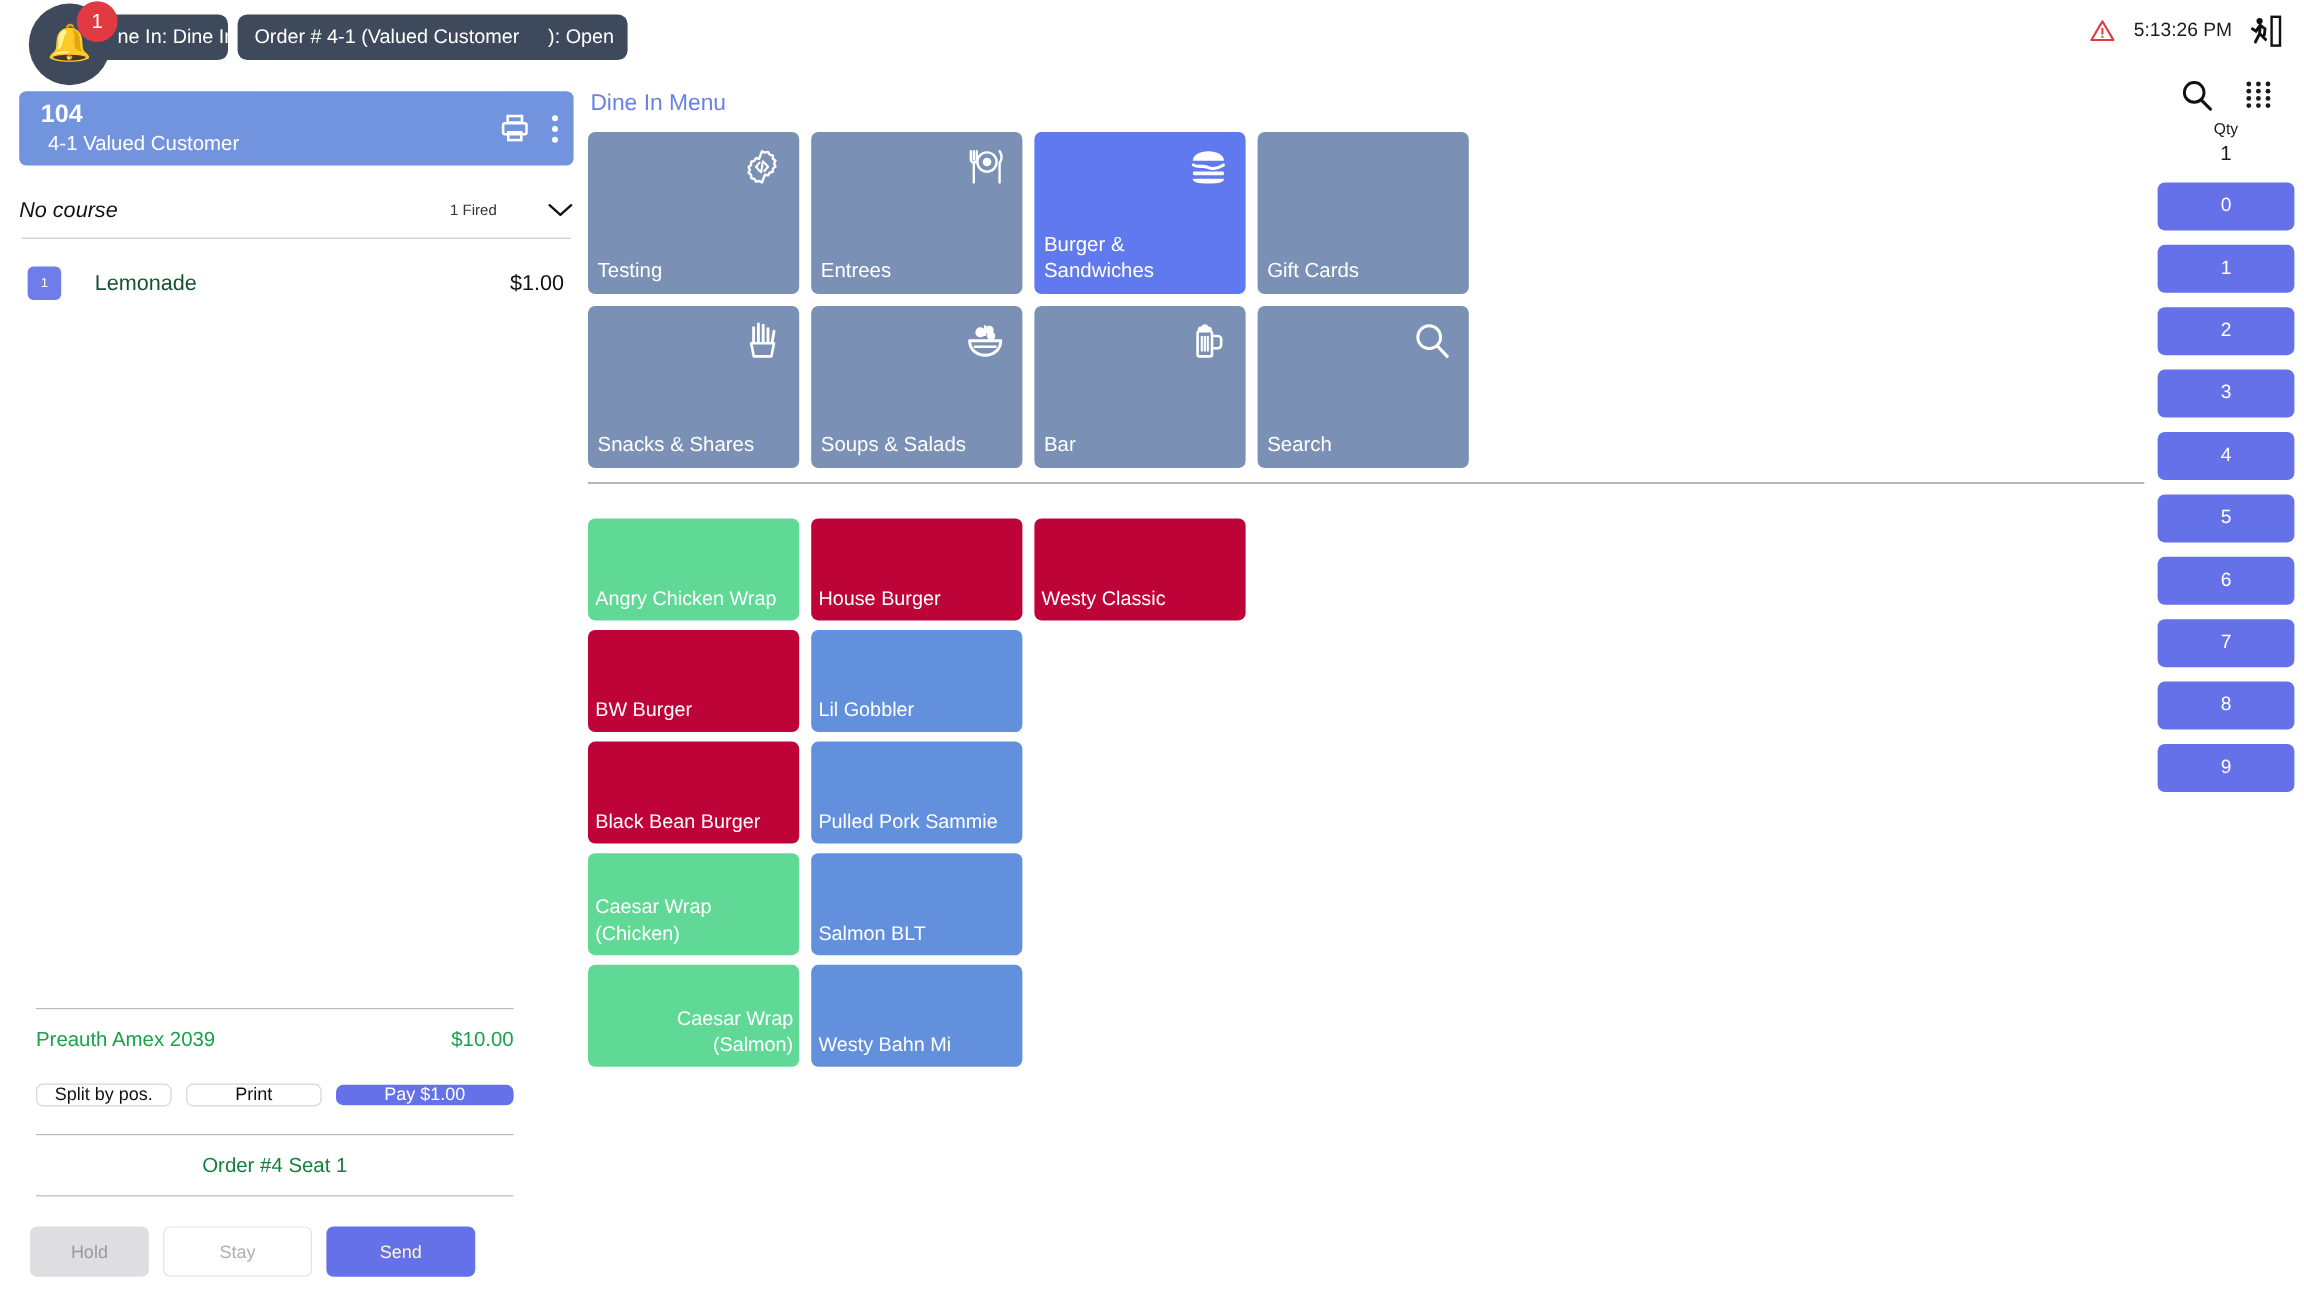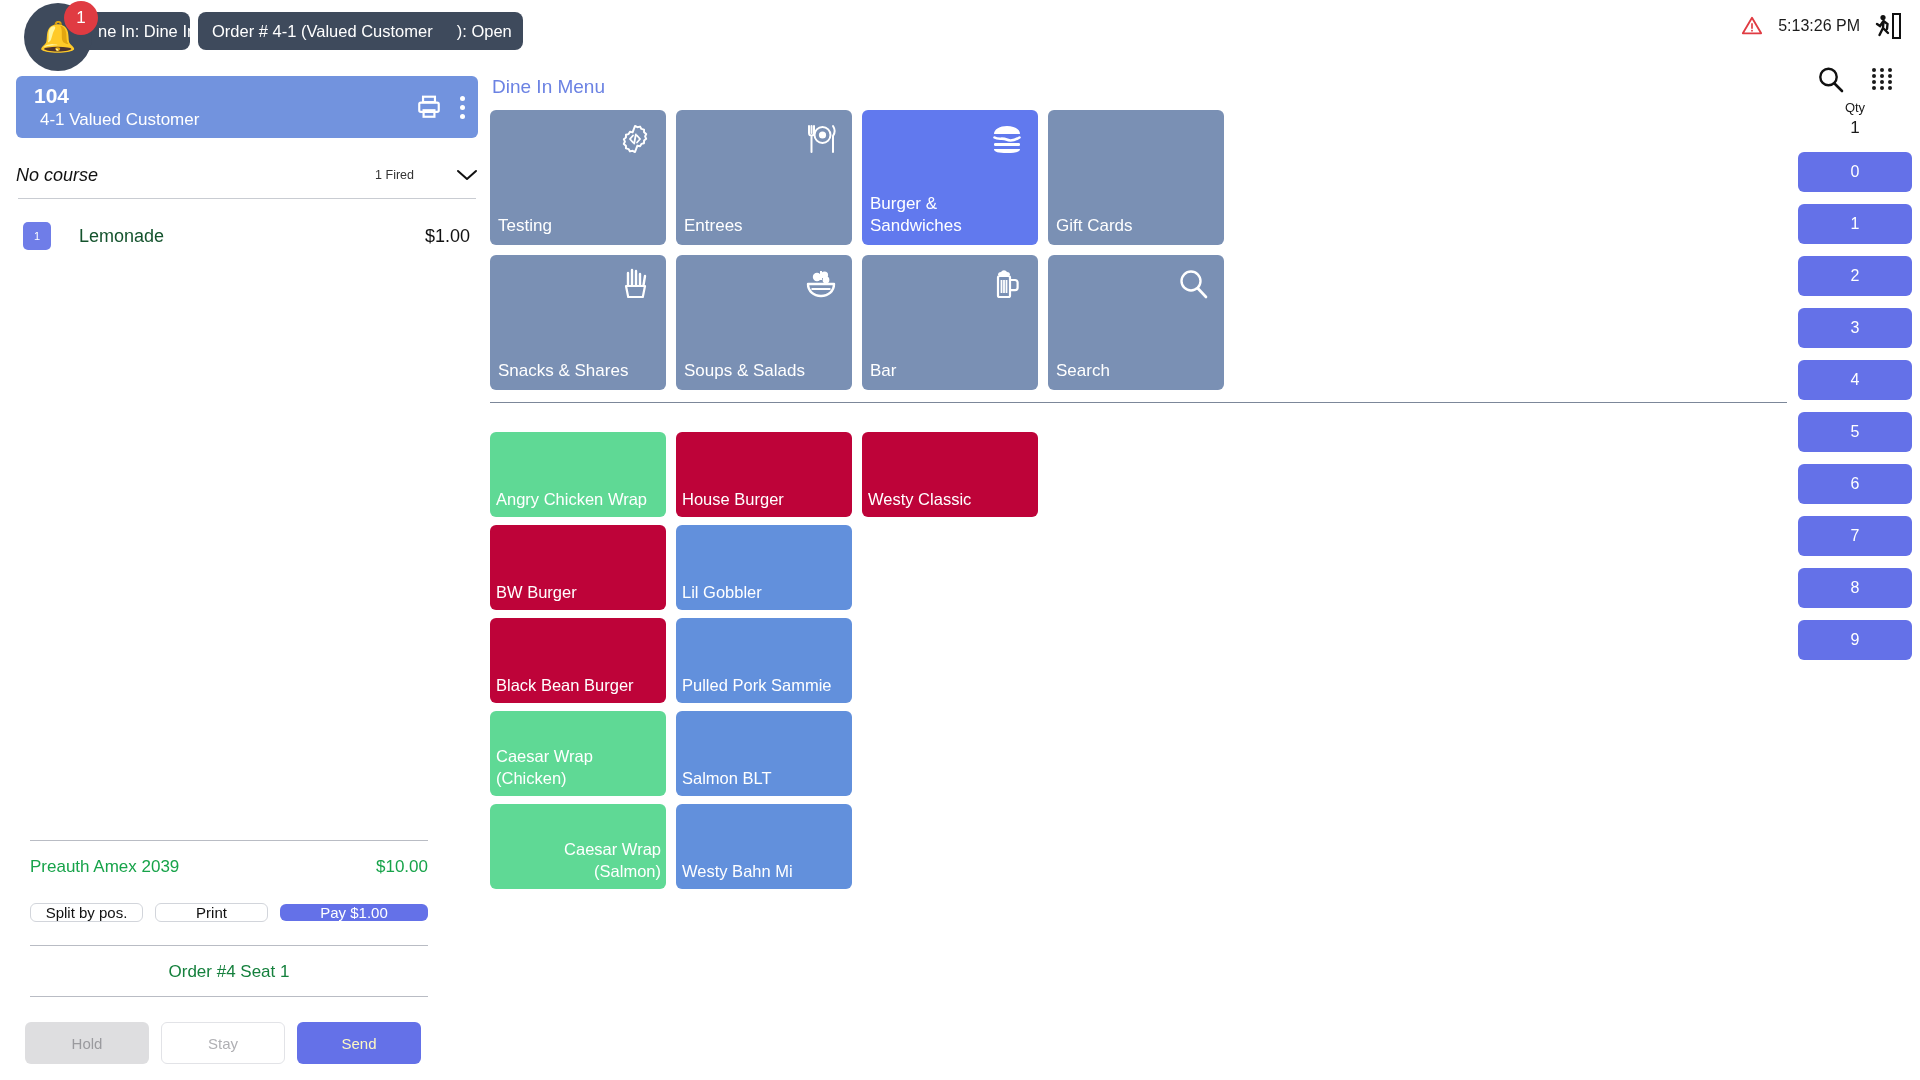--- a/index.html
+++ b/index.html
@@ -149,21 +149,21 @@
   .seat-divider {
     position: absolute; left: 30px; bottom: 85px;
     width: 398px; height: 1px; background: #b9bcc4;
   }
 
   .action-row {
     position: absolute; left: 25px; bottom: 18px;
     width: 408px; height: 42px;
     display: flex; gap: 12px;
   }
-  .btn-hold { width: 124px; background: #dedee0; color: #9a9a9e; border: none; }
+  .btn-hold { width: 99px; background: #dedee0; color: #9a9a9e; border: none; }
   .btn-stay { width: 124px; background: #fff; border: 1px solid #e2e3e7; color: #b0b0b4; }
   .btn-send { width: 124px; background: #6471e8; color: #fef9c3; }
 
   
   .menu-area {
     position: absolute; left: 490px; top: 62px;
     width: 1300px; height: 1018px;
     background: #ffffff;
   }
   .menu-title {

